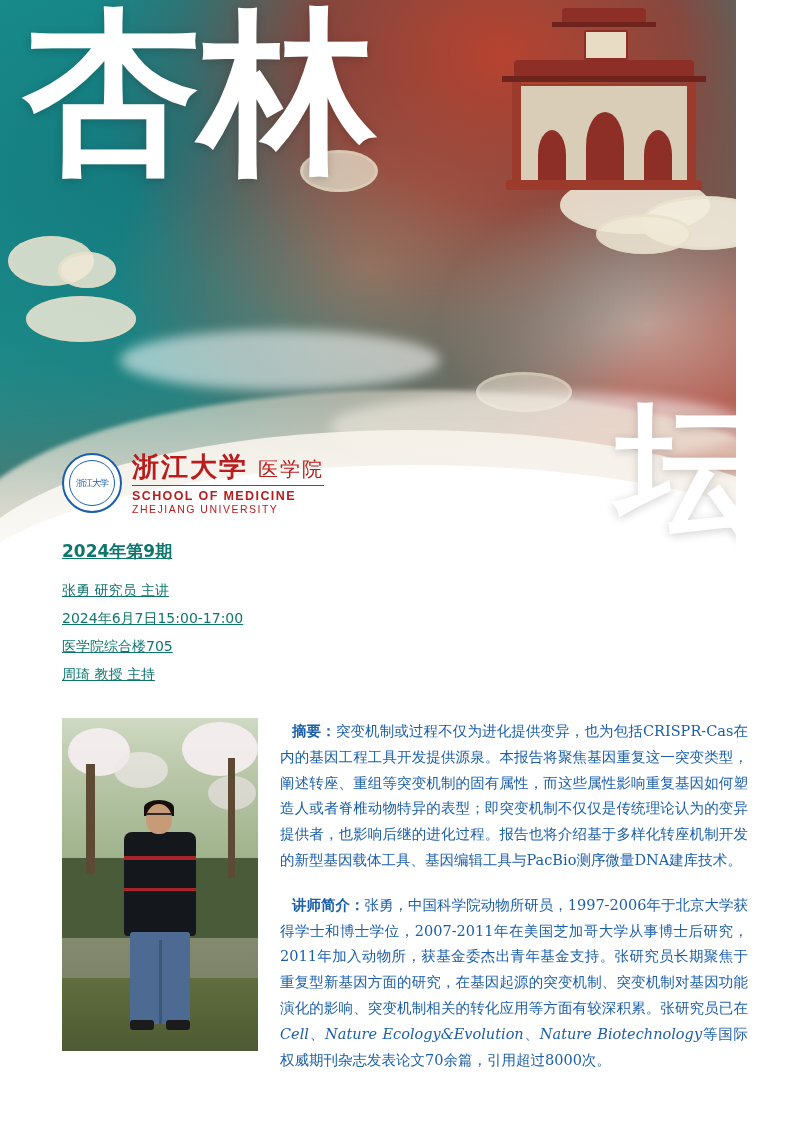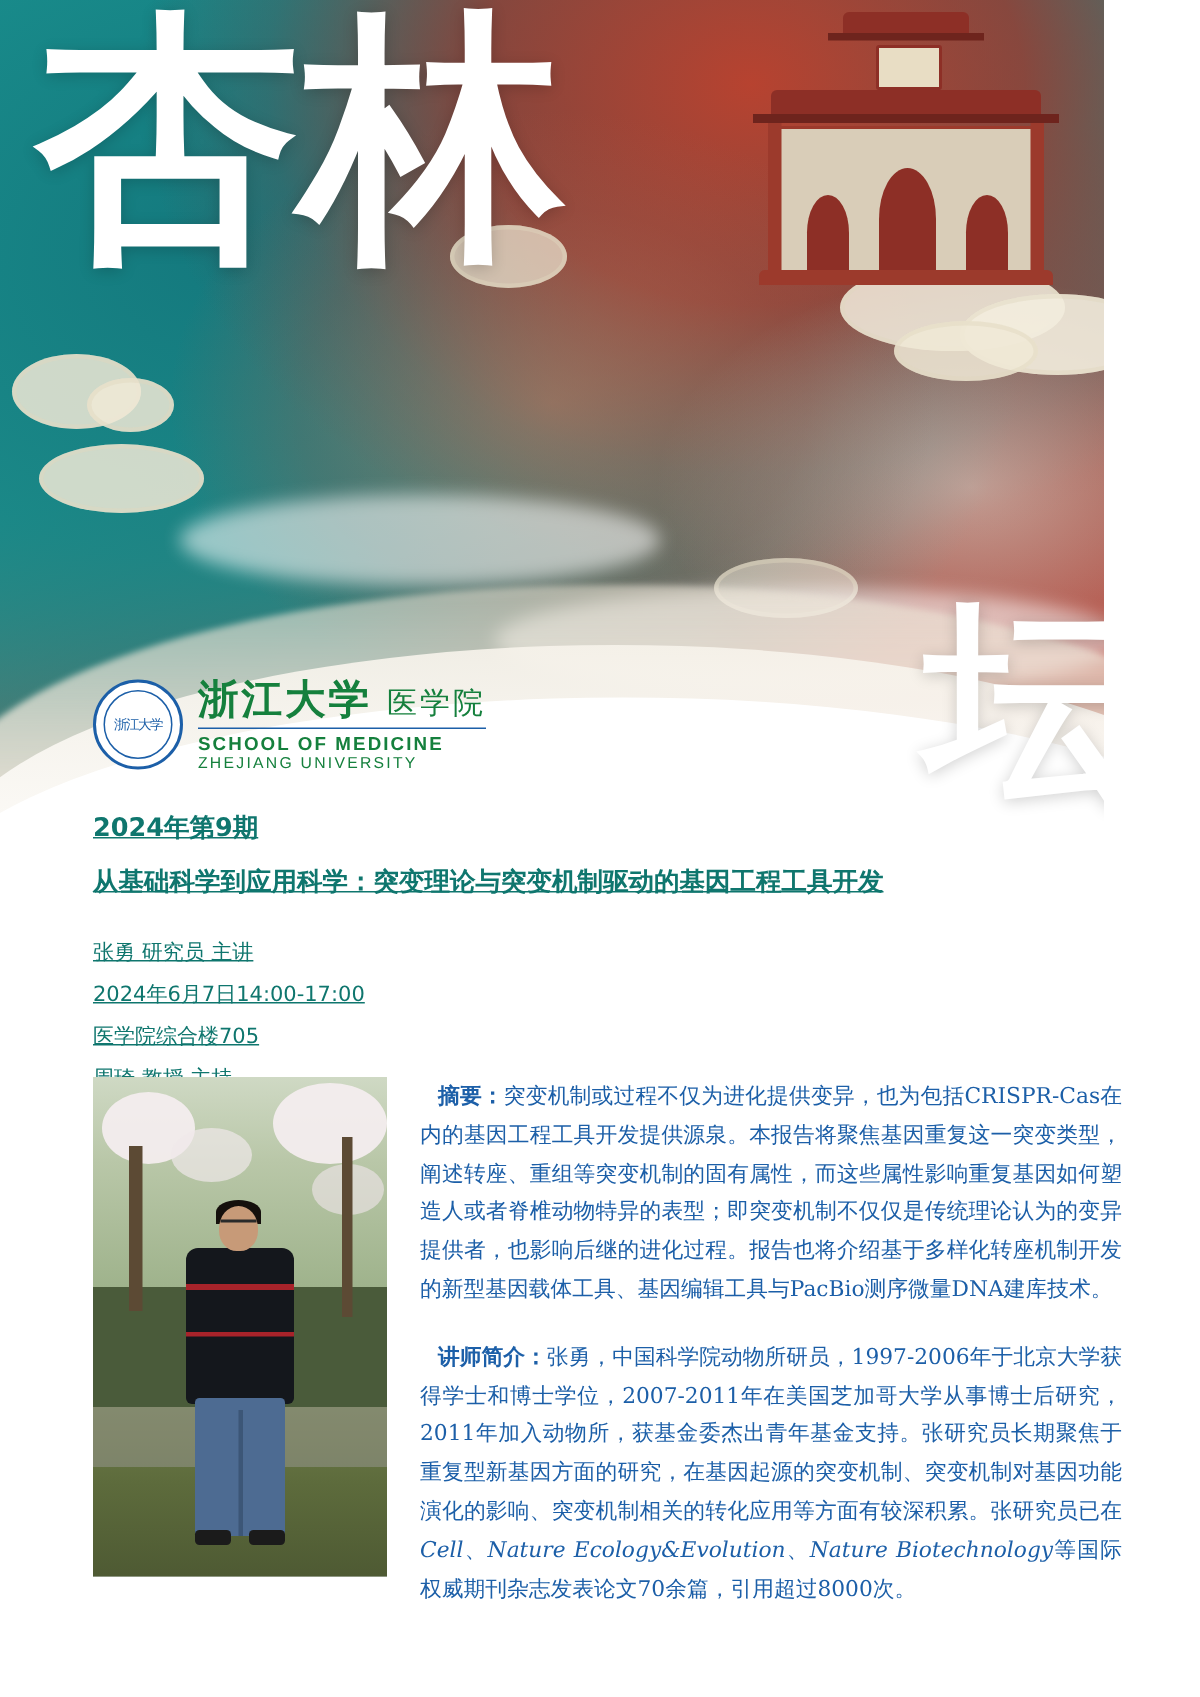--- a/index.html
+++ b/index.html
@@ -177,21 +177,21 @@
     inset: 0;
     display: flex;
     align-items: center;
     justify-content: center;
     color: #1c5fa8;
     font-size: 9px;
     font-family: "DejaVu Serif", serif;
     letter-spacing: -1px;
   }
   .logo-text {
-    color: #15803d;
+    color: #b91c1c;
   }
   .logo-cn {
     font-family: "DejaVu Serif", serif;
     font-size: 27px;
     font-weight: 700;
     letter-spacing: 2px;
     line-height: 1.1;
   }
   .logo-cn .dept {
     font-size: 20px;
@@ -388,24 +388,23 @@
         <span>浙江大学</span><span class="dept">医学院</span>
       </div>
       <div class="logo-rule"></div>
       <div class="logo-en1">SCHOOL OF MEDICINE</div>
       <div class="logo-en2">ZHEJIANG UNIVERSITY</div>
     </div>
   </div>
 
   <div class="event">
     <div class="event-issue">2024年第9期</div>
-    <div class="event-topic">从基础科学到应用科学：突变理论与突变机制驱动的基因工程工具开发</div>
     <div class="event-meta">
       <div>张勇 研究员 主讲</div>
-      <div>2024年6月7日14:00-17:00</div>
+      <div>2024年6月7日15:00-17:00</div>
       <div>医学院综合楼705</div>
       <div>周琦 教授 主持</div>
     </div>
   </div>
 
   <div class="photo">
     <div class="ph-sky"></div>
     <div class="ph-blossom" style="left:6px; top:10px; width:62px; height:48px;"></div>
     <div class="ph-blossom" style="left:120px; top:4px; width:76px; height:54px;"></div>
     <div class="ph-blossom" style="left:52px; top:34px; width:54px; height:36px; background:rgba(240,232,234,0.7);"></div>

